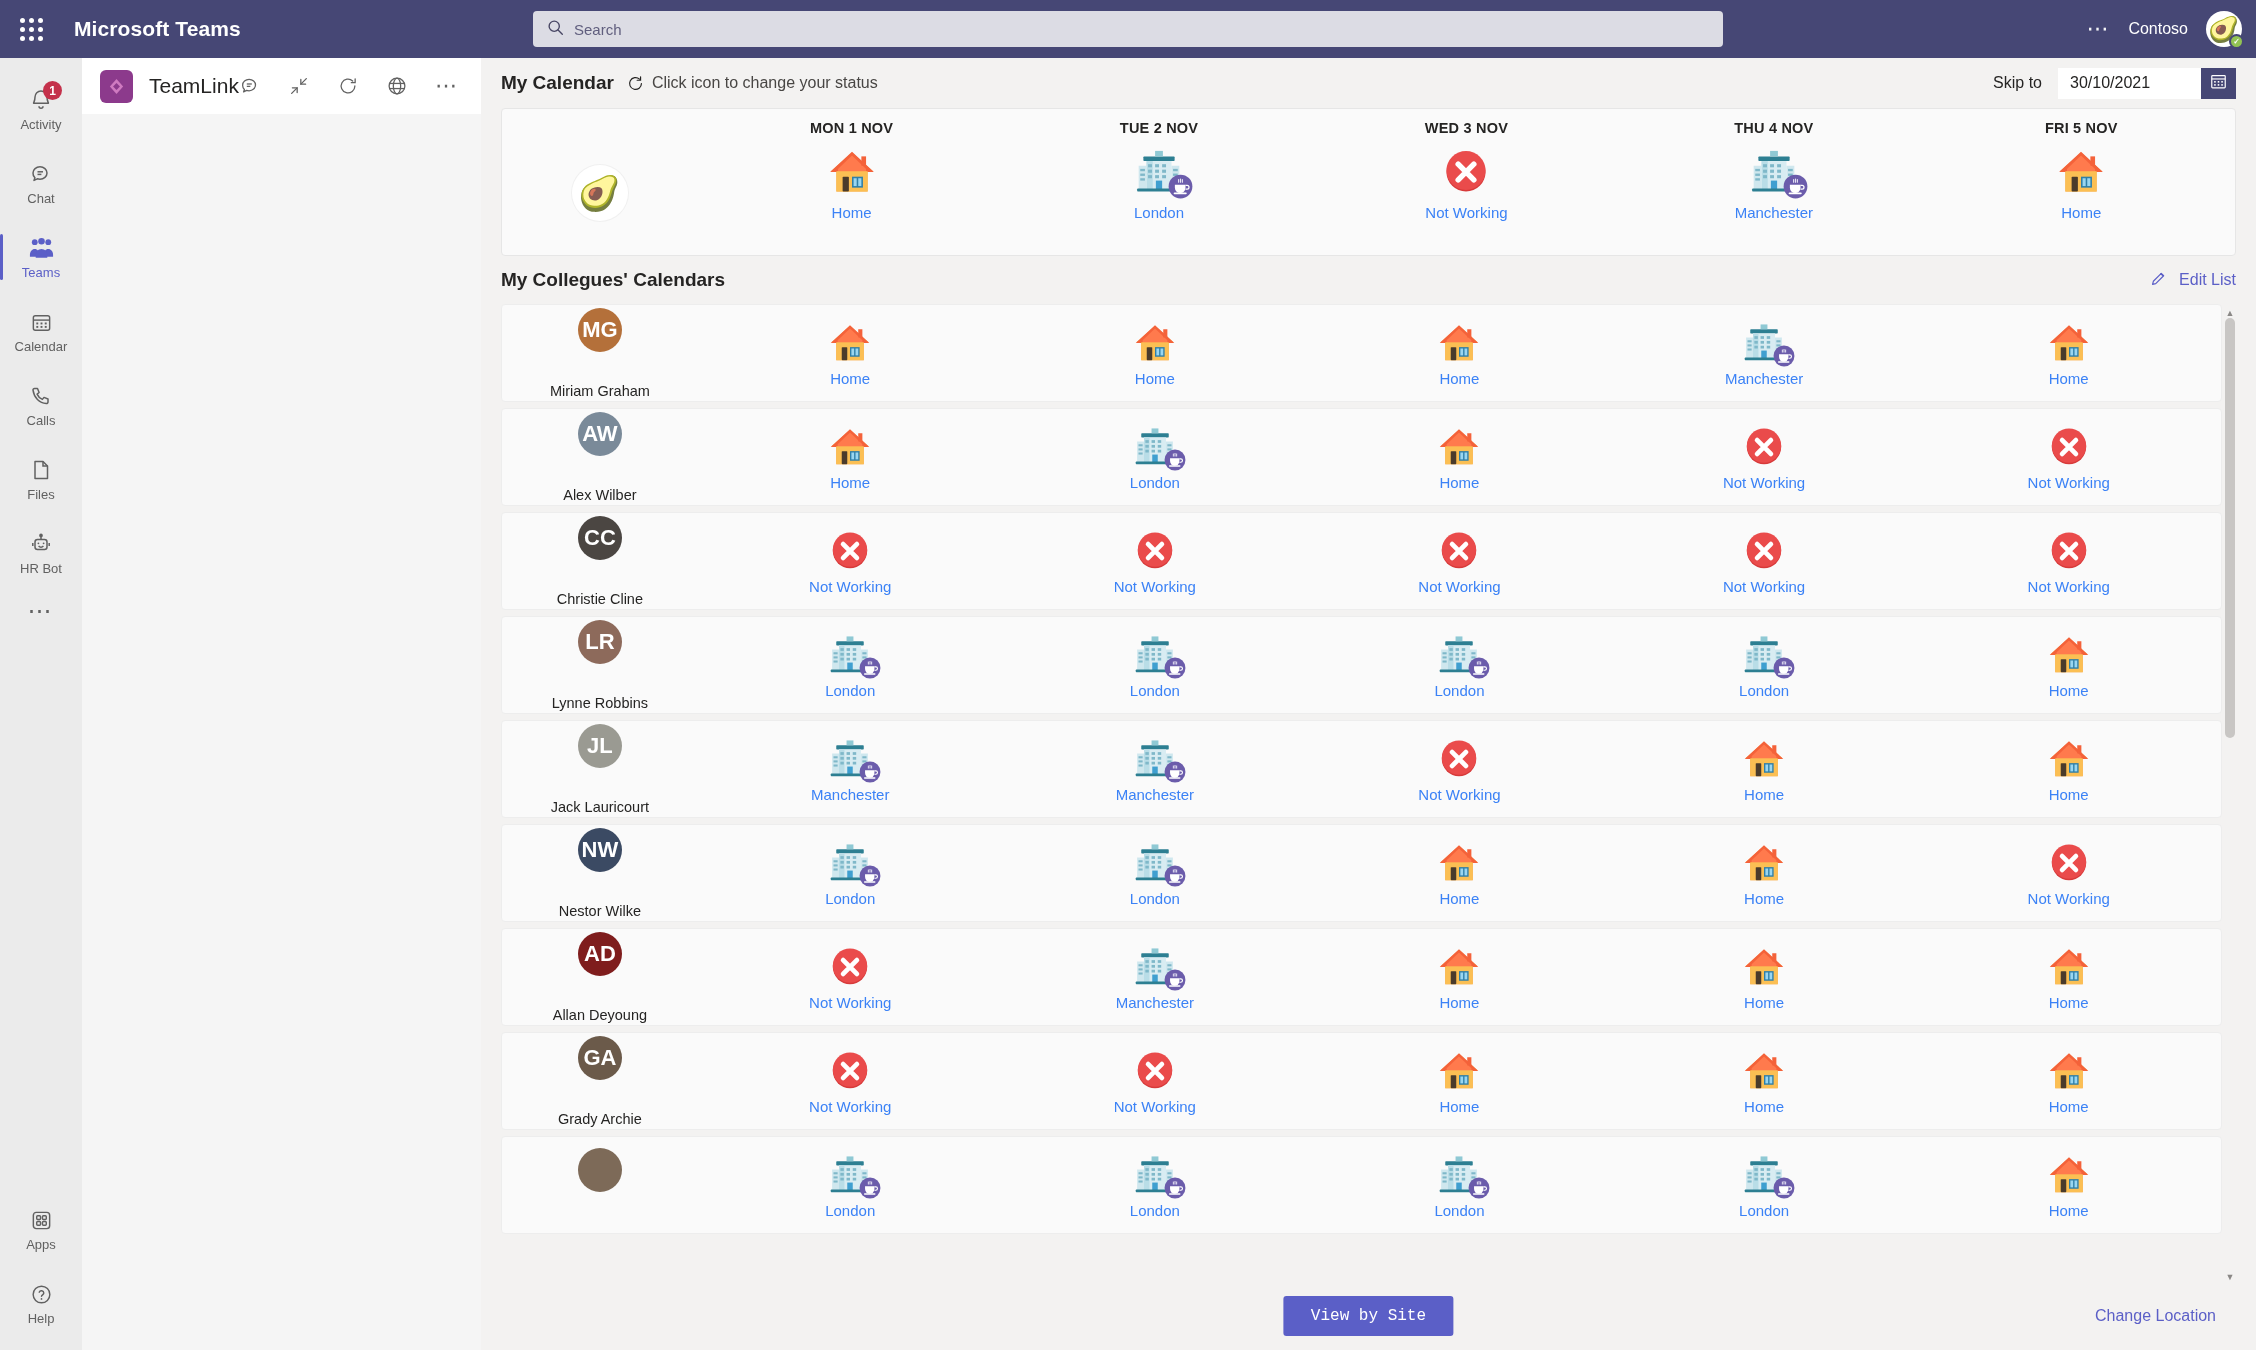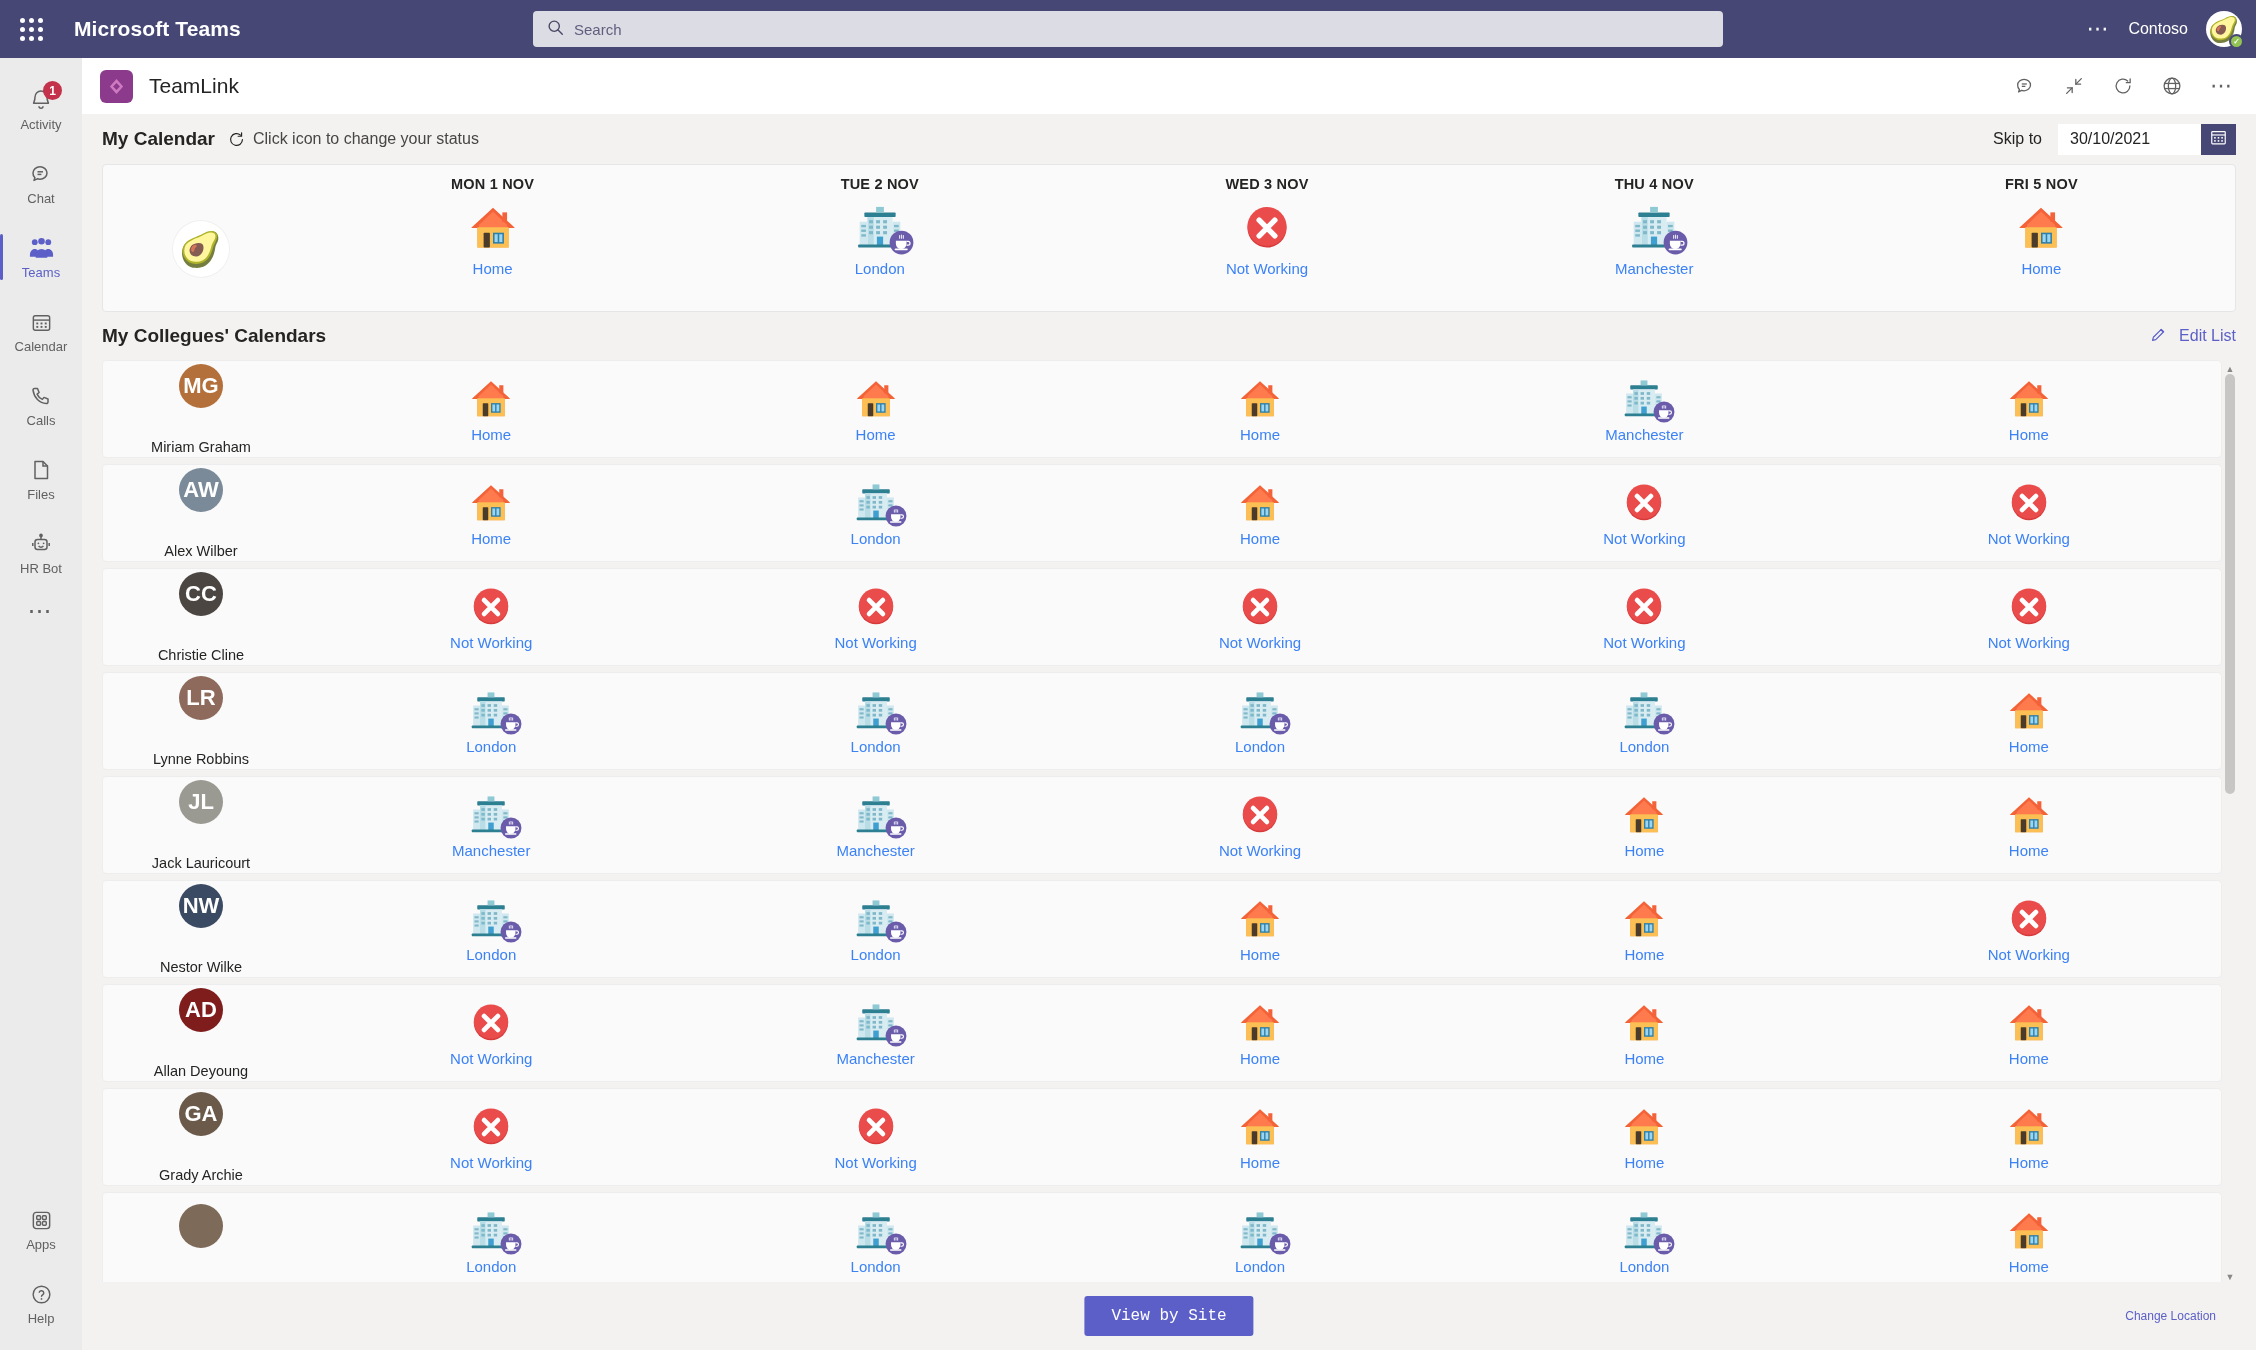--- a/index.html
+++ b/index.html
@@ -72,21 +72,21 @@
   .badge {
     position: absolute; top: -5px; right: -9px;
     min-width: 19px; height: 19px; border-radius: 10px;
     background: #c4314b; color: #fff; font-size: 12px; font-weight: 700;
     display: flex; align-items: center; justify-content: center; padding: 0 4px;
   }
   #rail-dots { font-size: 24px; color: #616161; letter-spacing: 3px; line-height: 10px; margin-top: 16px; cursor:pointer; }
   #rail-bottom { margin-top: auto; width: 100%; display: flex; flex-direction: column; align-items: center; padding-bottom: 10px; }
 
   
-  #main { flex: 1; display: flex; flex-direction: column; min-width: 0; background: #f5f5f5; }
+  #main { flex: 1; display: flex; flex-direction: row; min-width: 0; background: #f5f5f5; }
 
   
   #apphdr {
     height: 56px; background: #fff; display: flex; align-items: center;
     padding: 0 22px 0 18px; flex: none;
   }
   #applogo {
     width: 33px; height: 33px; border-radius: 6px; background: #8c3a8c;
     display: flex; align-items: center; justify-content: center; flex: none;
   }
@@ -188,21 +188,21 @@
     height: 68px; flex: none; display: flex; align-items: center;
     background: #f3f2f1; padding: 0 20px; position: relative;
   }
   #viewbysite {
     position: absolute; left: 50%; transform: translateX(-50%);
     background: #5b5fc7; color: #fff; border: 0; border-radius: 3px;
     font-family: Liberation Mono, monospace; font-size: 16px;
     padding: 11px 27px; cursor: pointer;
   }
   #changeloc {
-    margin-left: auto; color: #5b5fc7; font-size: 12px; cursor: pointer;
+    margin-left: auto; color: #5b5fc7; font-size: 16px; cursor: pointer;
   }
 
   
   .ico-wrap { position: relative; display: inline-block; line-height: 0; }
   .coffee-badge { position: absolute; right: -9px; bottom: -2px; }
 </style>
 </head>
 <body>
 
 <div id="titlebar">

